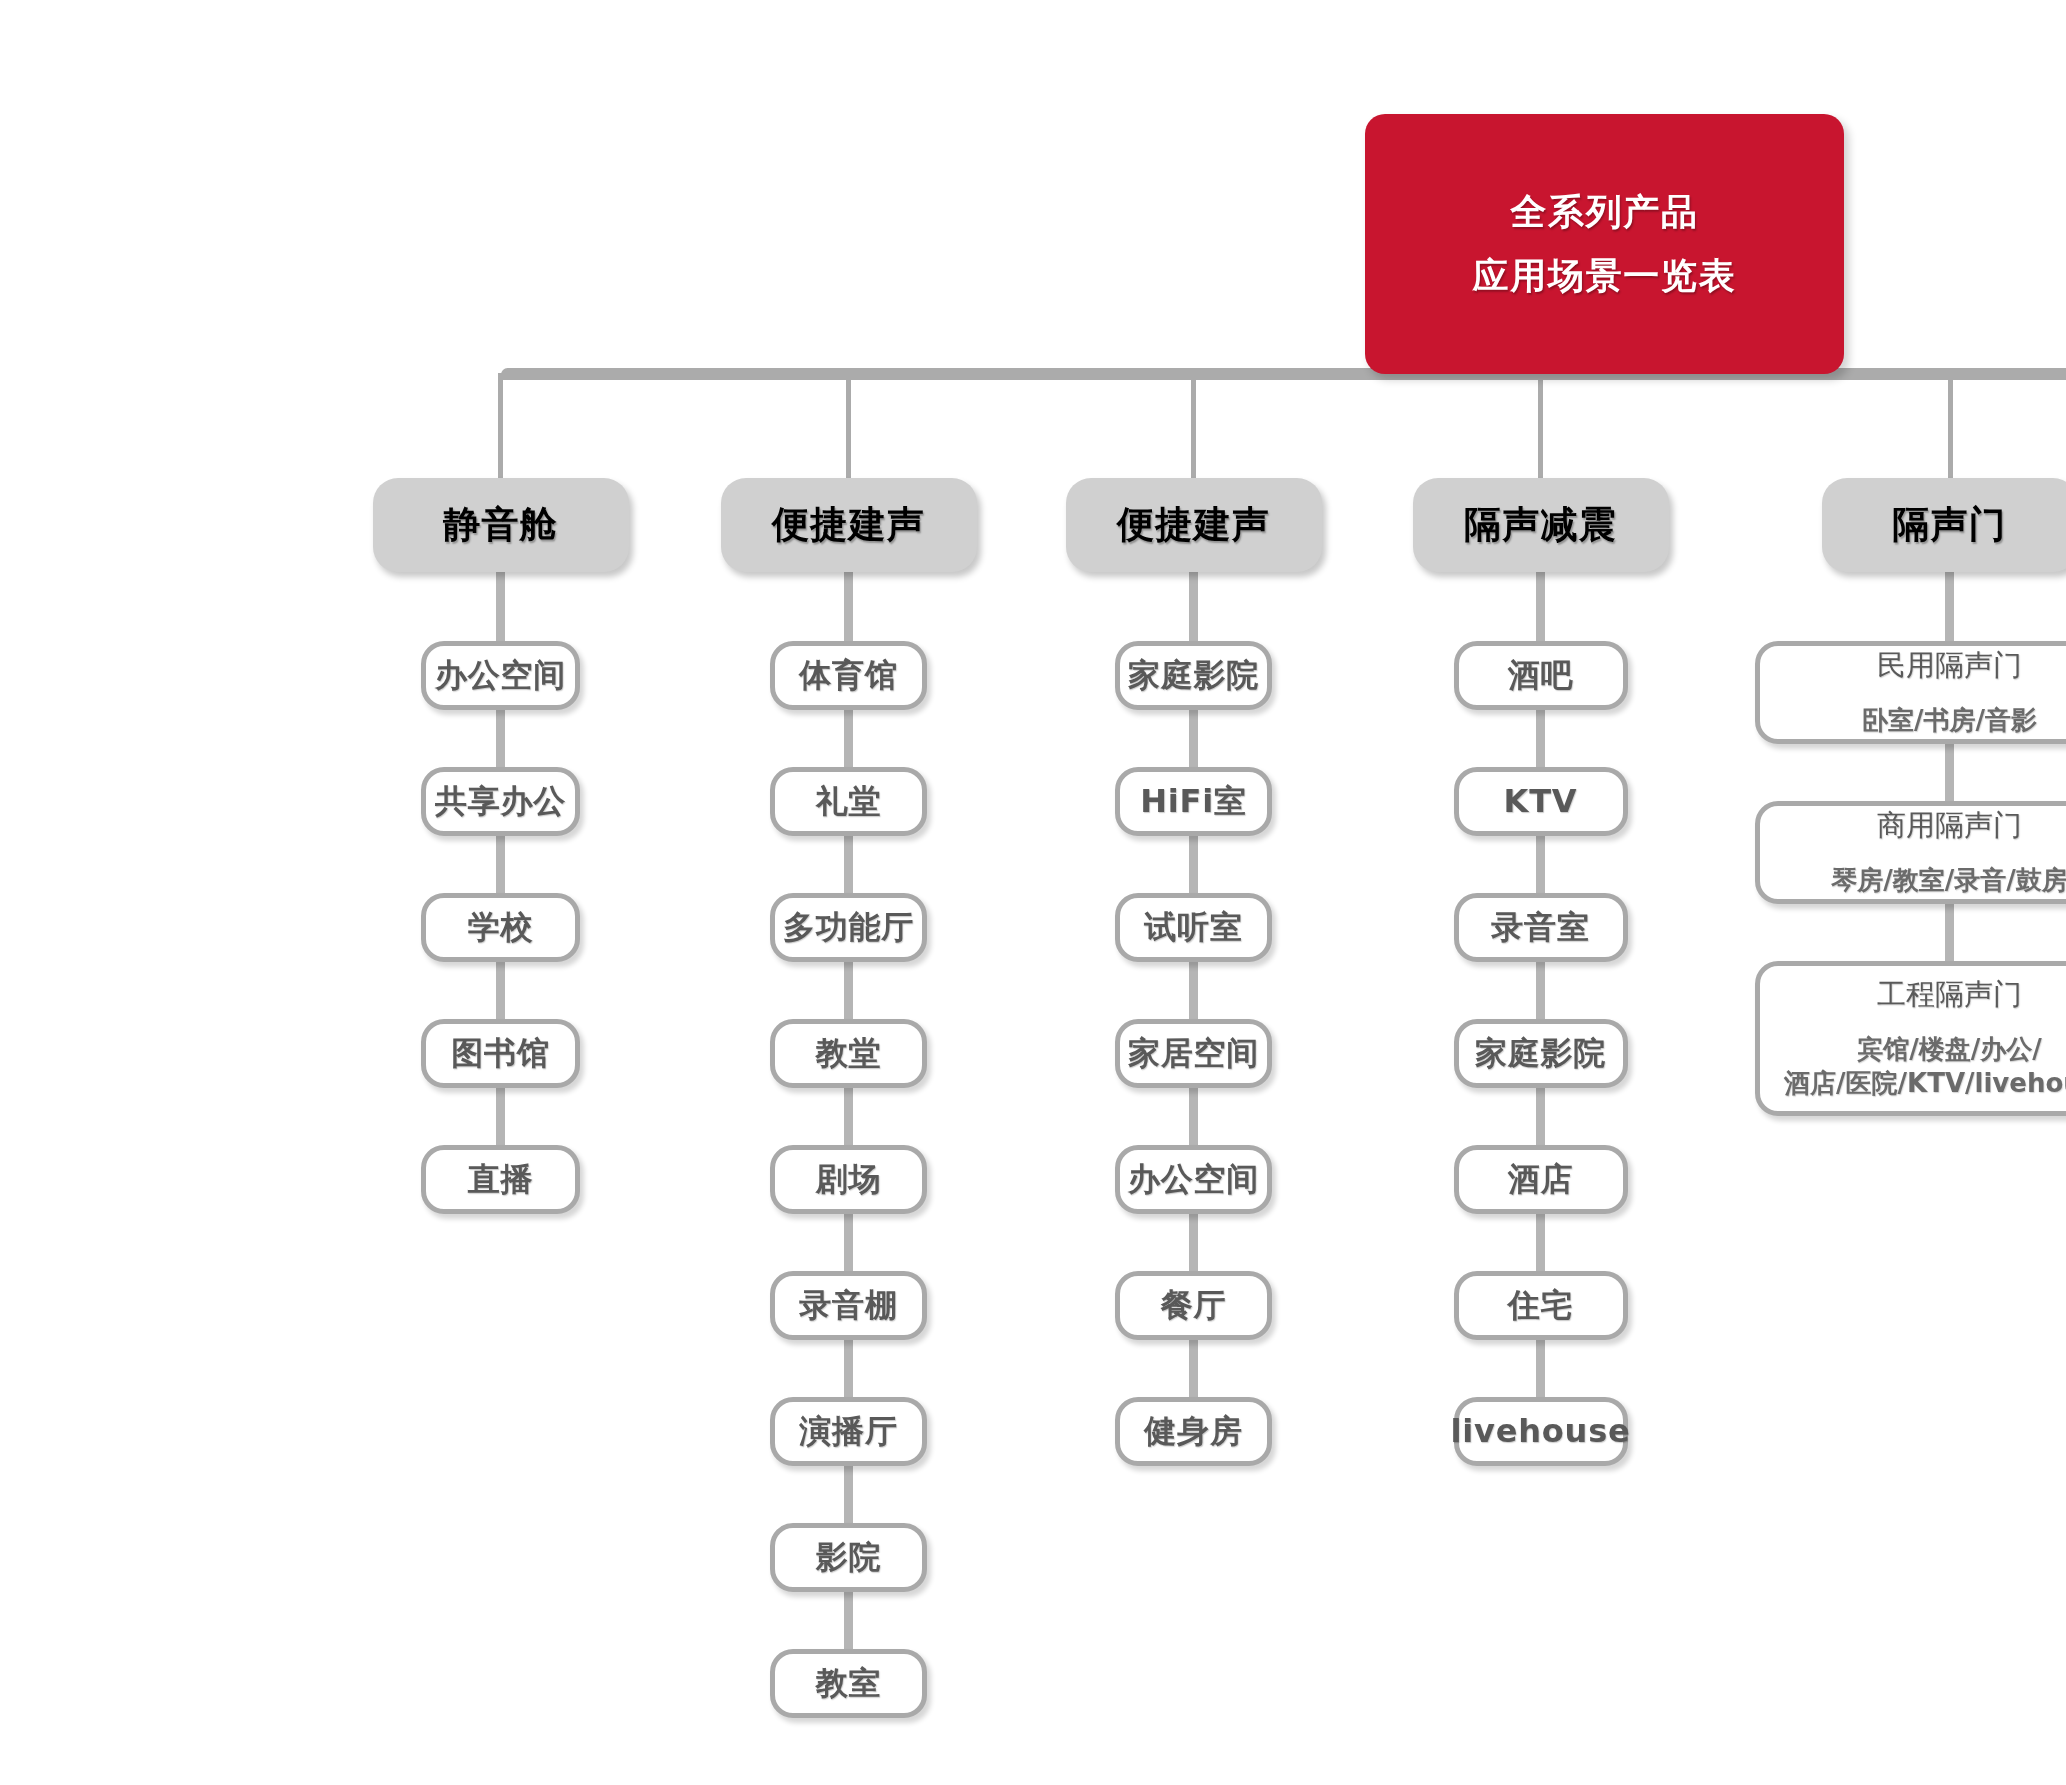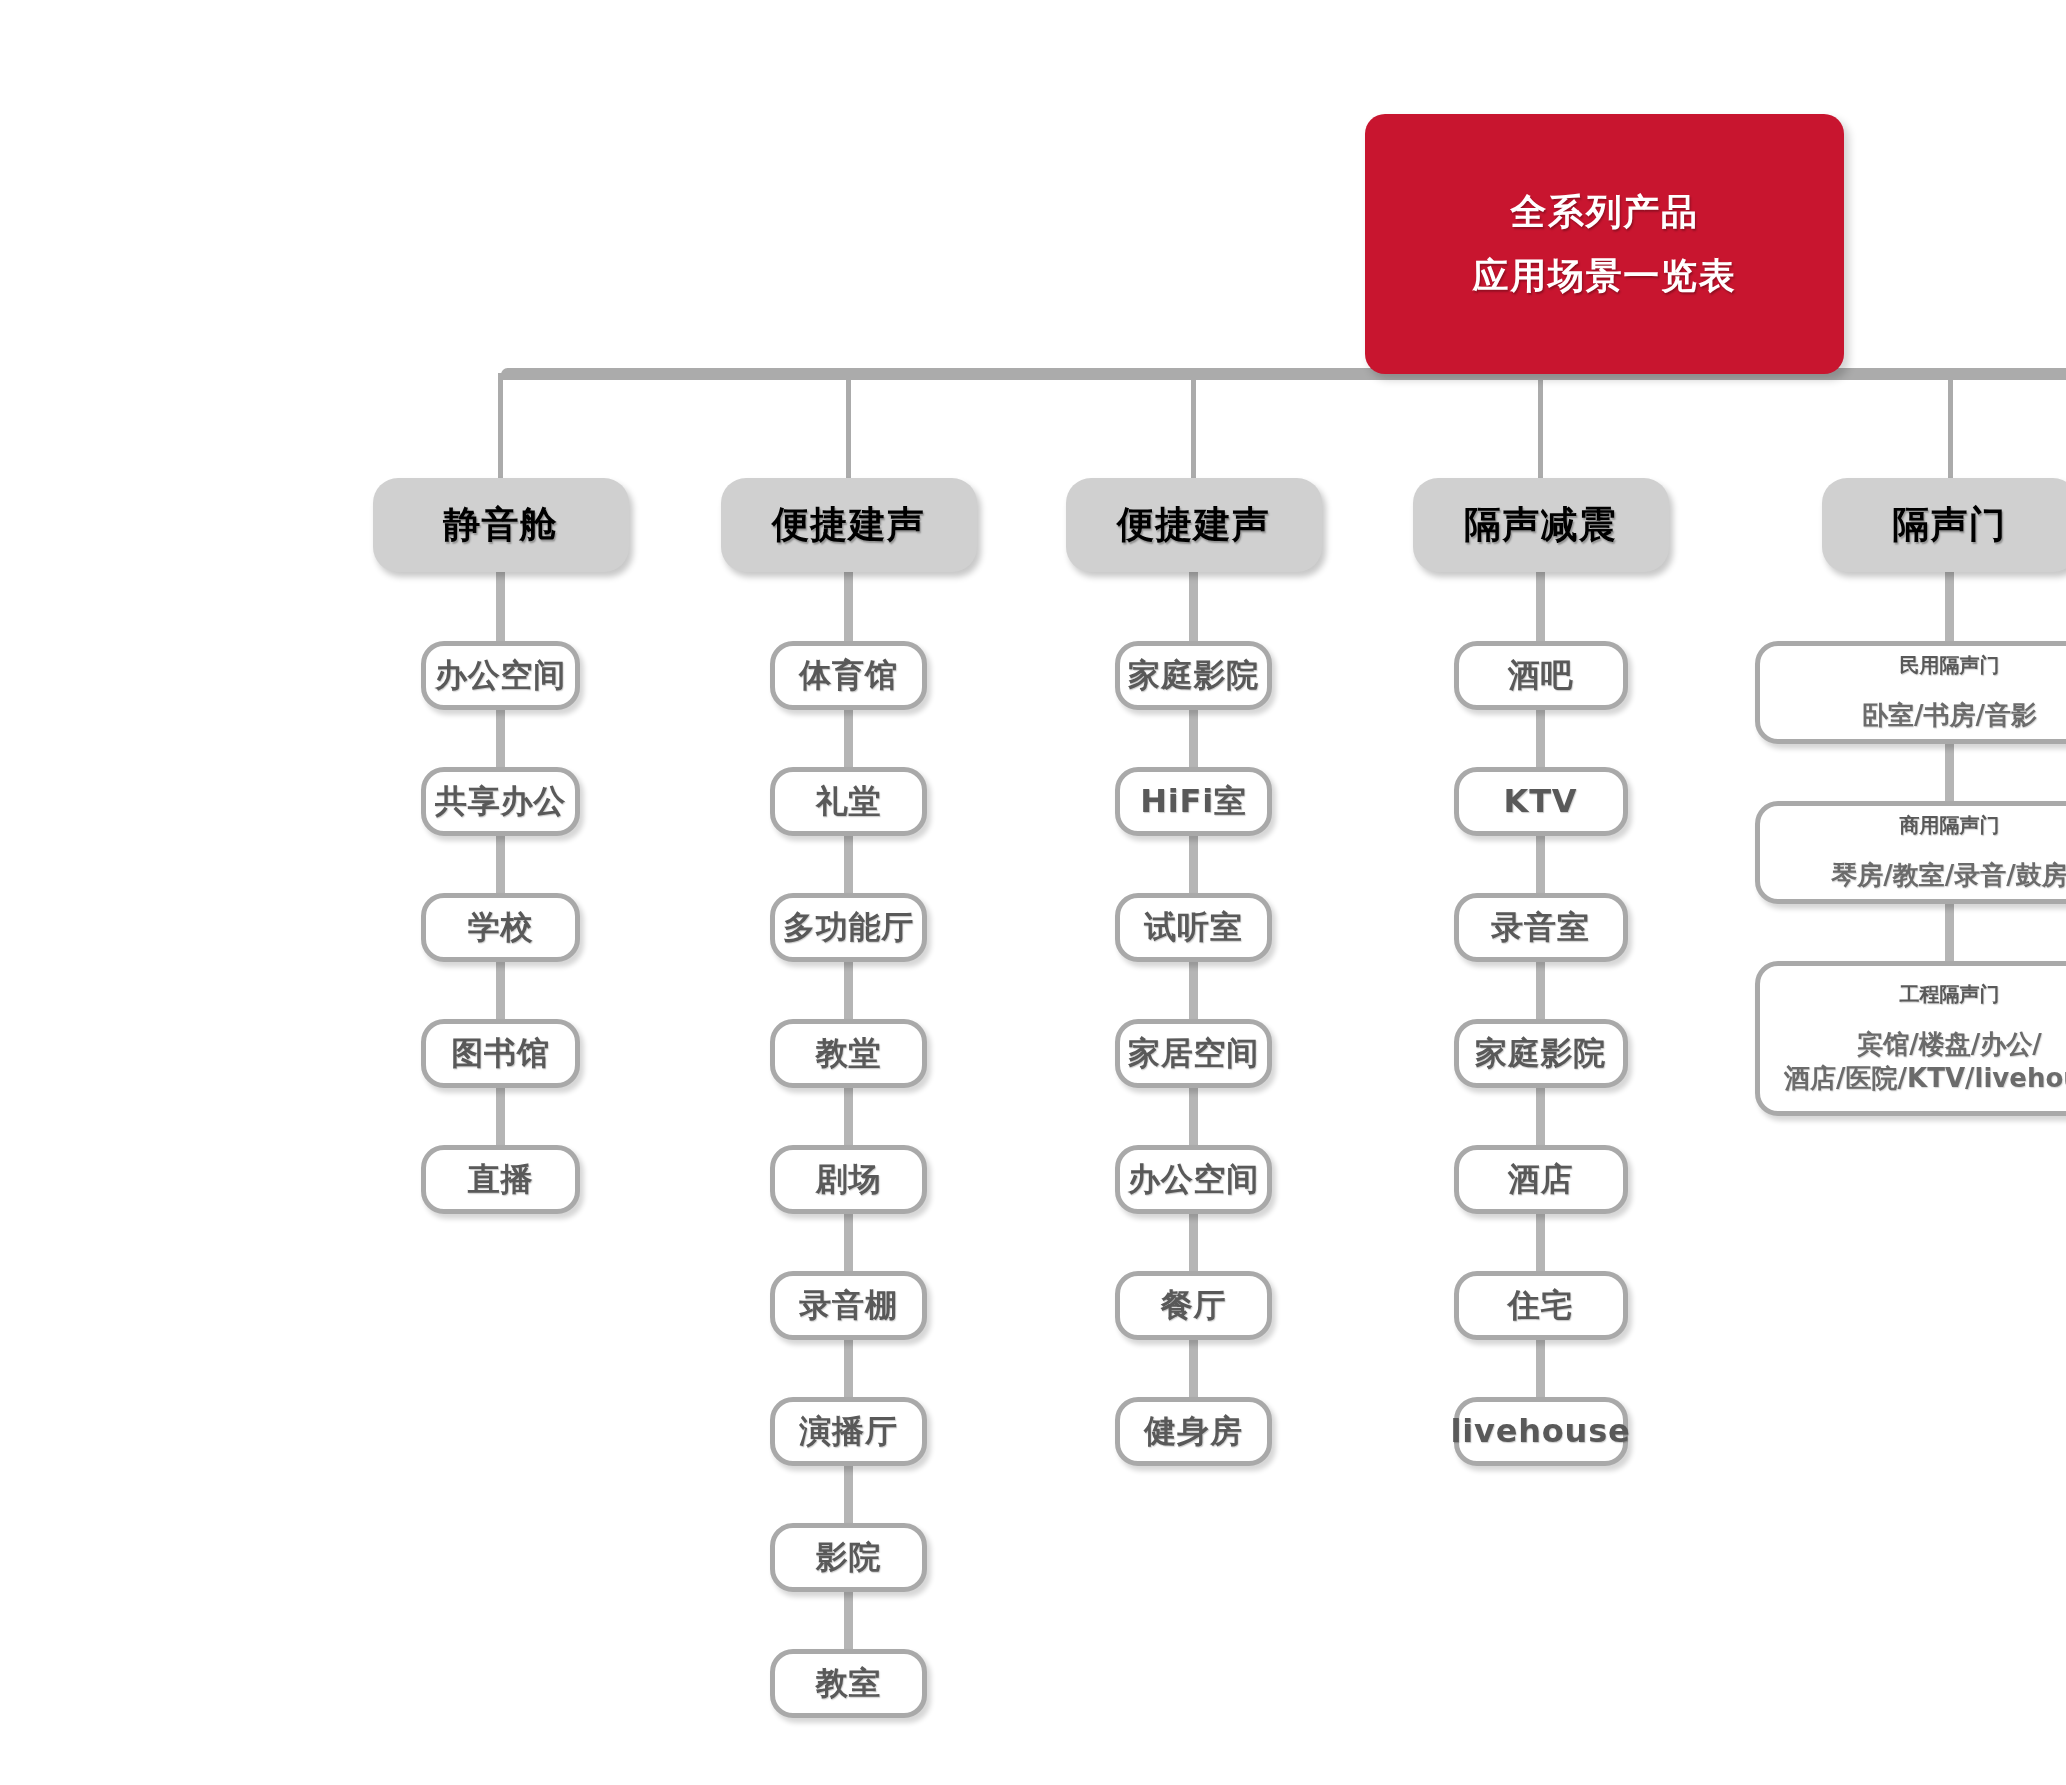--- a/index.html
+++ b/index.html
@@ -60,21 +60,21 @@
     display:flex;flex-direction:column;align-items:center;justify-content:center;
     box-shadow:3.3px 4.1px 5.8px rgba(0,0,0,0.16);
     text-align:center;line-height:1.22;
   }
   .item-box .ilabel{
     color:var(--tc,var(--text_gray));font-size:32px;font-weight:600;
     letter-spacing:0.8px;text-shadow:0.8px 1.2px 1.2px rgba(0,0,0,0.22);
   }
   .b2{height:103px;}
   .b3{height:155px;}
-  .door-box .title{font-size:20px;font-weight:700;color:var(--text_gray);
+  .door-box .title{font-size:29px;font-weight:400;color:var(--text_gray);
     text-shadow:0.8px 1.2px 1.2px rgba(0,0,0,0.22);display:block;}
   .door-box .sub{font-size:26px;font-weight:600;color:#6b6b6b;
     text-shadow:0.8px 1.2px 1.2px rgba(0,0,0,0.18);display:block;margin-top:22px;}
   .door-box .sub + .sub{margin-top:2.5px;}
 </style>
 </head>
 <body>
 
 <div class="canvas">
 

